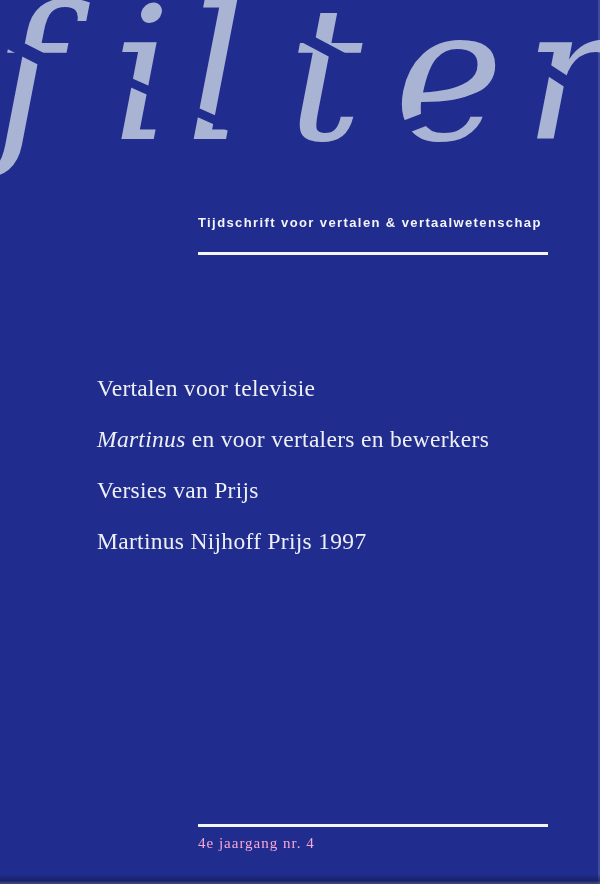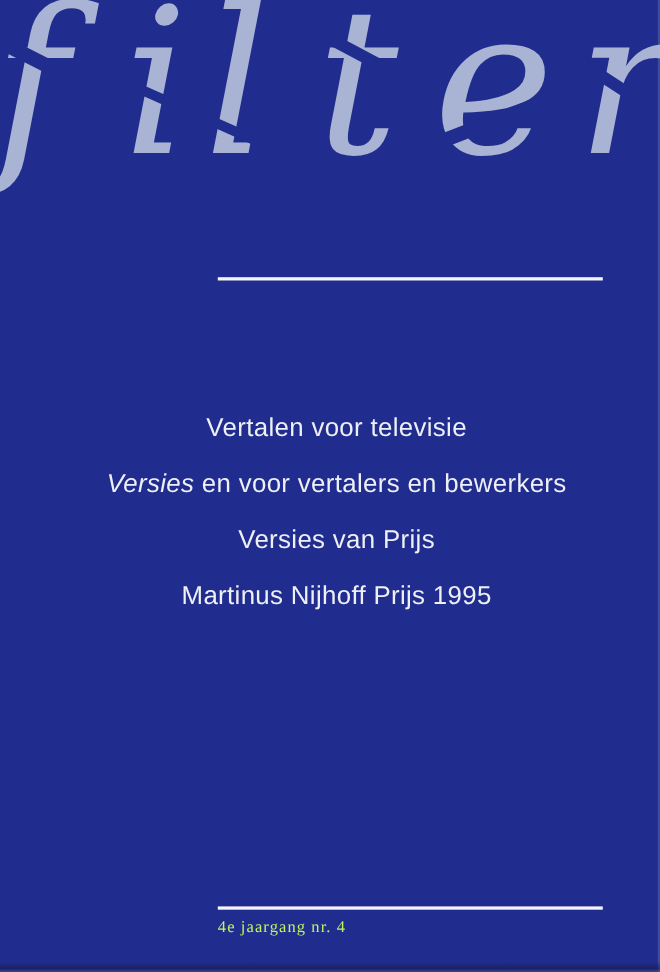--- a/index.html
+++ b/index.html
@@ -66,38 +66,37 @@
   .rule-bottom { top: 824px; }
 
   
   .articles {
     position: absolute;
     left: 97px; top: 363px;
     margin: 0; padding: 0;
     list-style: none;
   }
   .article-title {
-    font-family: Liberation Sans, sans-serif;
+    font-family: Liberation Serif, serif;
     font-size: 23.5px;
     line-height: 51px;
     letter-spacing: 0.3px;
     color: #eef0f6;
     white-space: nowrap;
-    text-align: center;
   }
   .article-title .it { font-style: italic; }
 
   
   .issue {
     position: absolute;
     left: 198px; top: 835px;
     font-family: "Liberation Serif", serif;
     font-size: 15px;
     letter-spacing: 1px;
-    color: #bef264;
+    color: #f9a8d4;
     white-space: nowrap;
   }
 
   
   .edge-right {
     position: absolute;
     right: 0; top: 0;
     width: 2px; height: 884px;
     background: rgba(175, 185, 218, 0.22);
   }
@@ -123,35 +122,36 @@
     <span class="logo-letter lt">t</span>
     <span class="logo-letter le">e</span>
     <span class="logo-letter lr">r</span>
     <div class="cut cut1"></div>
     <div class="cut cut2"></div>
     <div class="cut cut3"></div>
     <div class="cut cut4"></div>
     <div class="cut cut5"></div>
   </div>
 
+  <div class="subtitle">Tijdschrift voor vertalen &amp; vertaalwetenschap</div>
 
   <div class="rule rule-top"></div>
 
   <ul class="articles">
     <li class="article-title">
       <span class="it"></span><span>Vertalen voor televisie</span>
     </li>
     <li class="article-title">
-      <span class="it">Versies</span><span> en voor vertalers en bewerkers</span>
+      <span class="it">Martinus</span><span> en voor vertalers en bewerkers</span>
     </li>
     <li class="article-title">
       <span class="it"></span><span>Versies van Prijs</span>
     </li>
     <li class="article-title">
-      <span class="it"></span><span>Martinus Nijhoff Prijs 1995</span>
+      <span class="it"></span><span>Martinus Nijhoff Prijs 1997</span>
     </li>
   </ul>
 
   <div class="rule rule-bottom"></div>
 
   <div class="issue">4e jaargang nr. 4</div>
 
   <div class="edge-right"></div>
   <div class="edge-bottom"></div>
 

